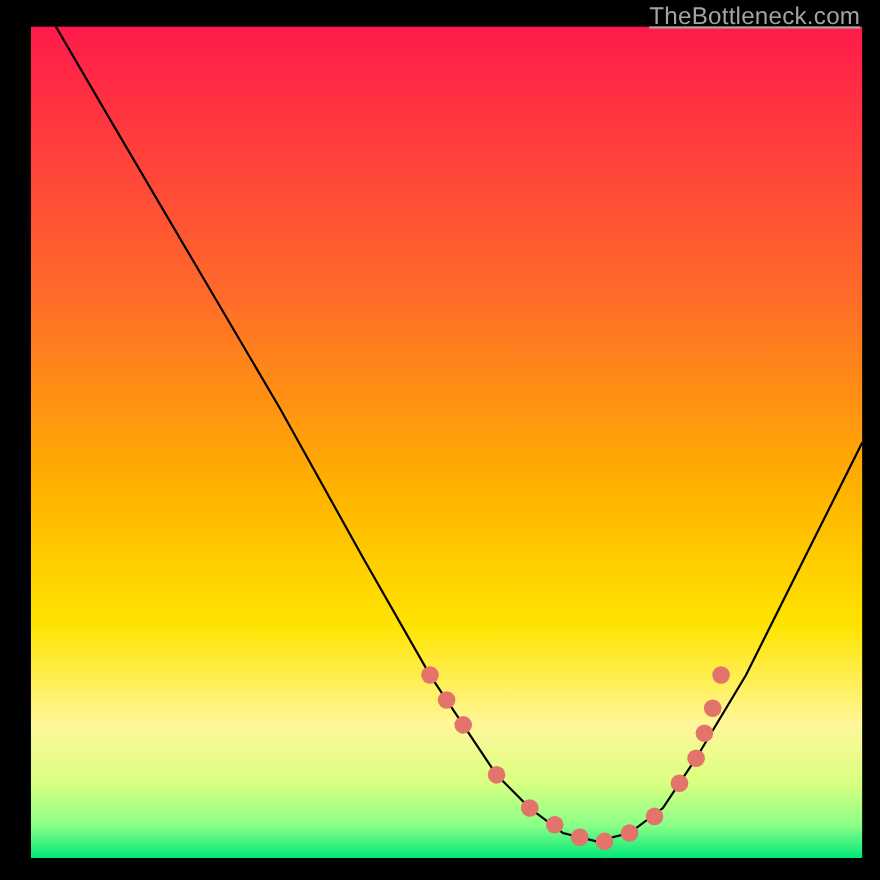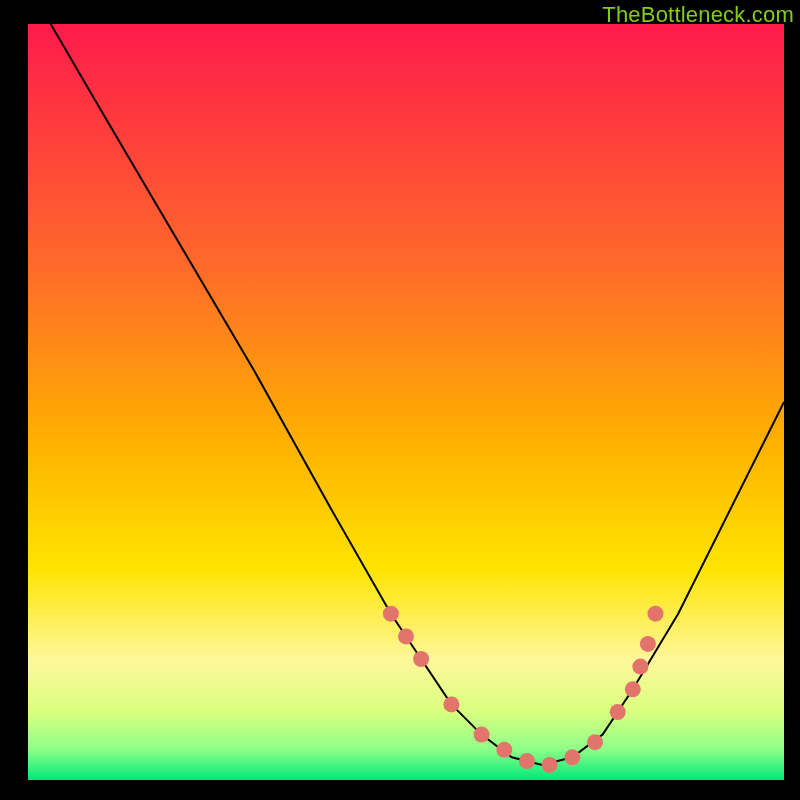--- a/index.html
+++ b/index.html
@@ -14,26 +14,27 @@
     position: absolute;
     left: 28px;
     top: 24px;
     width: 756px;
     height: 756px;
     background: #000;
   }
   .watermark {
     position: absolute;
     top: 2px;
-    right: 6px;
+    right: 18px;
     font-family: Arial, Helvetica, sans-serif;
     font-size: 22px;
     font-weight: 500;
-    color: #84cc16;
+    color: #a3a3a3;
     letter-spacing: 0.2px;
+    text-decoration: underline;
   }
   svg { display: block; }
 </style>
 </head>
 <body>
 
 <div class="frame">
   <svg id="chart-svg" width="756" height="756" viewBox="0 0 756 756">
     <defs>
       <linearGradient id="bg-grad" x1="0" y1="0" x2="0" y2="1">

